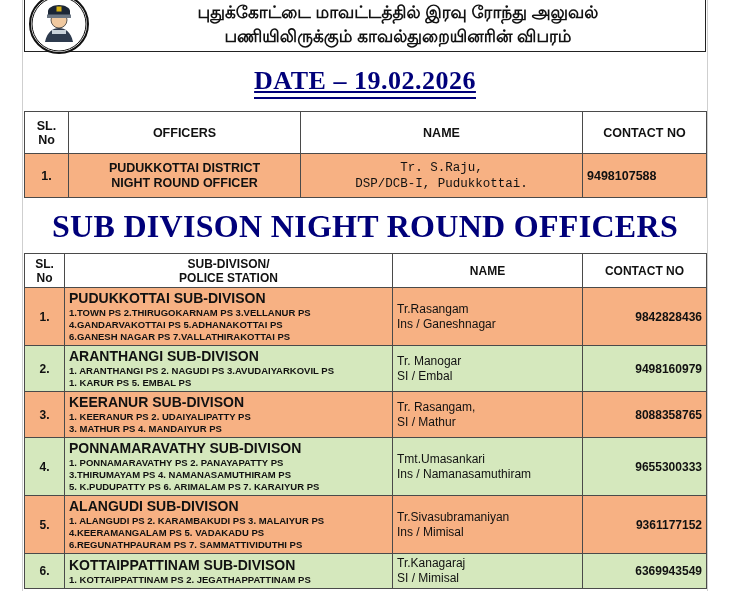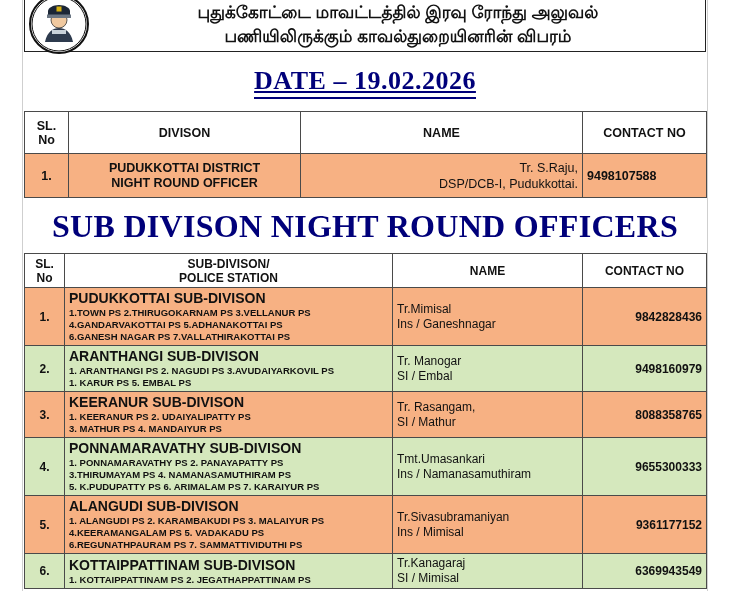--- a/index.html
+++ b/index.html
@@ -122,22 +122,23 @@
   .c-name { width: 282px; }
   .c-contact { width: 124px; text-align: center; }
 
   .t1 td.c-sl { font-weight: bold; }
   .dist-cell {
     text-align: center;
     font-weight: bold;
     line-height: 15px;
   }
   .name-cell {
-    text-align: right;
+    text-align: center;
     line-height: 16px;
+    font-family: Liberation Mono, monospace;
   }
   .contact-cell {
     text-align: left;
     font-weight: bold;
     font-size: 13px;
   }
 
   
   .section-title {
     text-align: center;
@@ -223,21 +224,21 @@
       <span class="date-text">DATE – 19.02.2026</span>
     </div>
 
     <table class="t1">
       <thead>
         <tr>
           <th class="c-sl">
             <div>SL.</div>
             <div>No</div>
           </th>
-          <th class="c-dist">DIVISON</th>
+          <th class="c-dist">OFFICERS</th>
           <th class="c-name">NAME</th>
           <th class="c-contact">CONTACT NO</th>
         </tr>
       </thead>
       <tbody>
         <tr>
           <td class="c-sl">1.</td>
           <td class="c-dist dist-cell">
             <div>PUDUKKOTTAI DISTRICT</div>
             <div>NIGHT ROUND OFFICER</div>
@@ -273,21 +274,21 @@
             <td class="c2-sl">1.</td>
             <td class="c2-sub">
               <span class="sub-title">PUDUKKOTTAI SUB-DIVISON</span>
               <span class="ps-list">
                 <span class="ps-line">1.TOWN PS 2.THIRUGOKARNAM PS 3.VELLANUR PS</span>
                 <span class="ps-line">4.GANDARVAKOTTAI PS 5.ADHANAKOTTAI PS</span>
                 <span class="ps-line">6.GANESH NAGAR PS 7.VALLATHIRAKOTTAI PS</span>
               </span>
             </td>
             <td class="c2-name officer">
-              <span class="o-name">Tr.Mimisal</span>
+              <span class="o-name">Tr.Rasangam</span>
               <span class="o-rank">Ins / Ganeshnagar</span>
             </td>
             <td class="c2-contact">9842828436</td>
           </tr>
           <tr class="row-green">
             <td class="c2-sl">2.</td>
             <td class="c2-sub">
               <span class="sub-title">ARANTHANGI SUB-DIVISON</span>
               <span class="ps-list">
                 <span class="ps-line">1. ARANTHANGI PS 2. NAGUDI PS 3.AVUDAIYARKOVIL PS</span>

